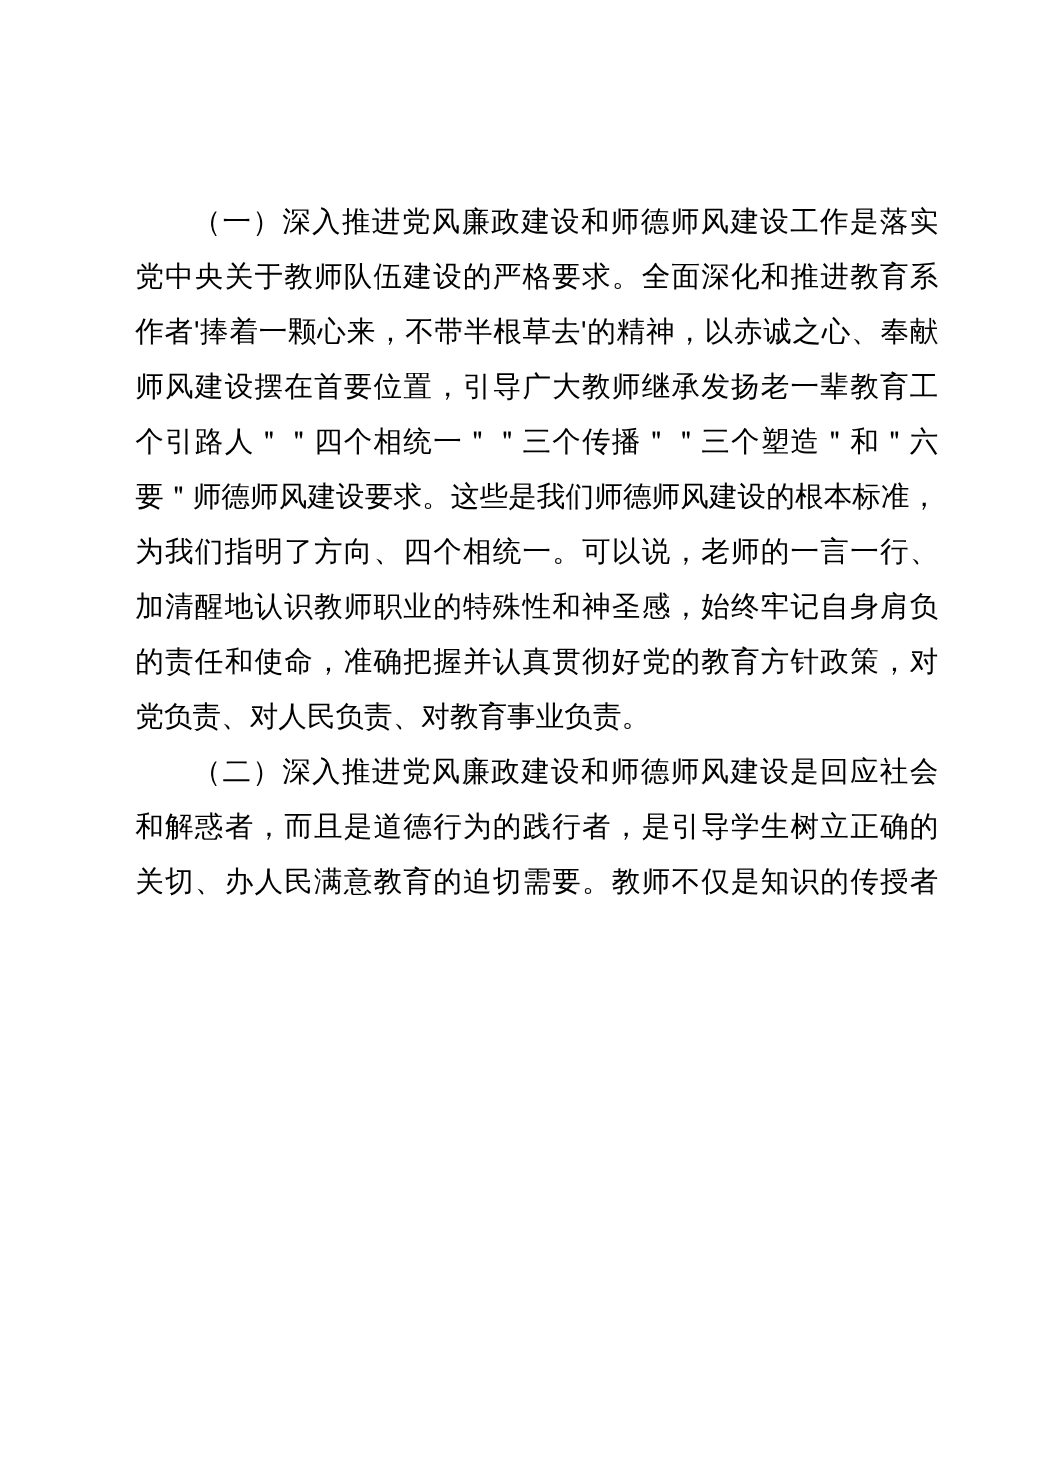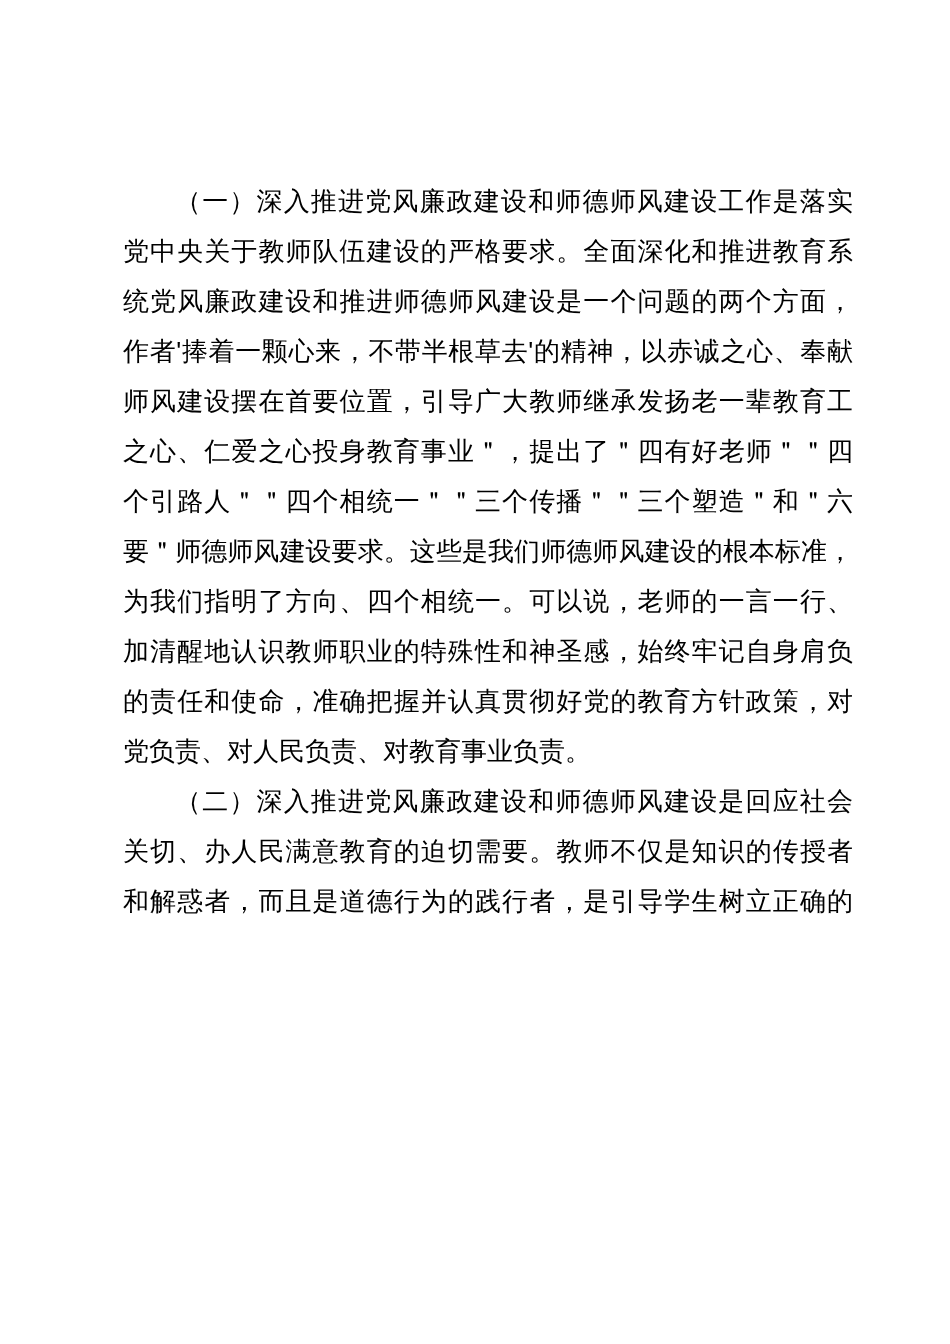--- a/index.html
+++ b/index.html
@@ -47,32 +47,30 @@
 </style>
 </head>
 <body>
 
 <div class="page">
   <div class="doc">
 
     <div class="para">
       <div class="line indent">（一）深入推进党风廉政建设和师德师风建设工作是落实</div>
       <div class="line">党中央关于教师队伍建设的严格要求。全面深化和推进教育系</div>
-      <div class="line">统党风廉政建设和推进师德师风建设是一个问题的两个方面，</div>
       <div class="line">作者'捧着一颗心来，不带半根草去'的精神，以赤诚之心、奉献</div>
       <div class="line">师风建设摆在首要位置，引导广大教师继承发扬老一辈教育工</div>
-      <div class="line">之心、仁爱之心投身教育事业＂，提出了＂四有好老师＂＂四</div>
       <div class="line">个引路人＂＂四个相统一＂＂三个传播＂＂三个塑造＂和＂六</div>
       <div class="line hang">要＂师德师风建设要求。这些是我们师德师风建设的根本标准，</div>
       <div class="line">为我们指明了方向、四个相统一。可以说，老师的一言一行、</div>
       <div class="line">加清醒地认识教师职业的特殊性和神圣感，始终牢记自身肩负</div>
       <div class="line">的责任和使命，准确把握并认真贯彻好党的教育方针政策，对</div>
       <div class="line end">党负责、对人民负责、对教育事业负责。</div>
     </div>
 
     <div class="para">
       <div class="line indent">（二）深入推进党风廉政建设和师德师风建设是回应社会</div>
+      <div class="line">和解惑者，而且是道德行为的践行者，是引导学生树立正确的</div>
       <div class="line">关切、办人民满意教育的迫切需要。教师不仅是知识的传授者</div>
-      <div class="line">和解惑者，而且是道德行为的践行者，是引导学生树立正确的</div>
     </div>
 
   </div>
 </div>
 
 </body></html>

